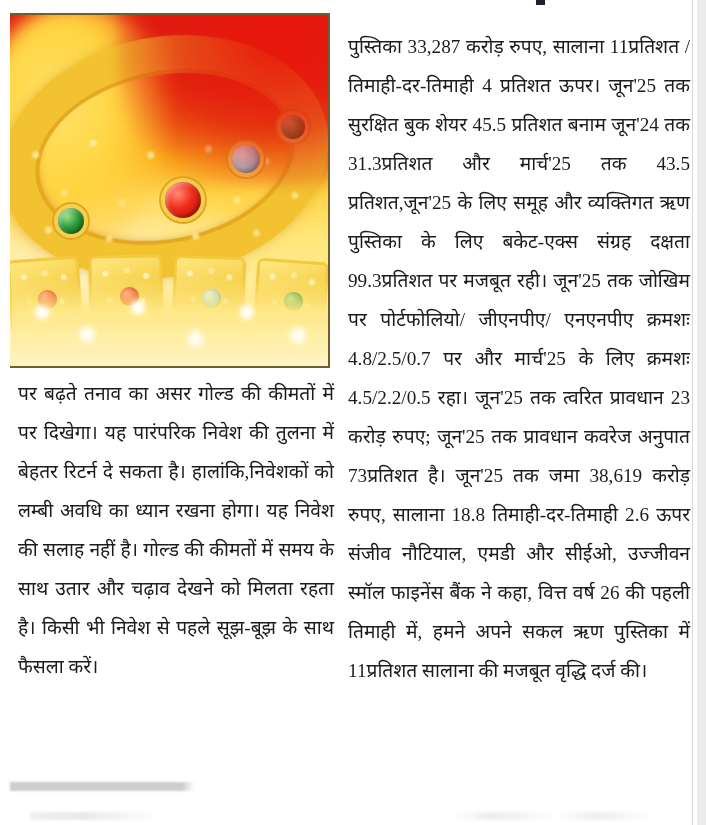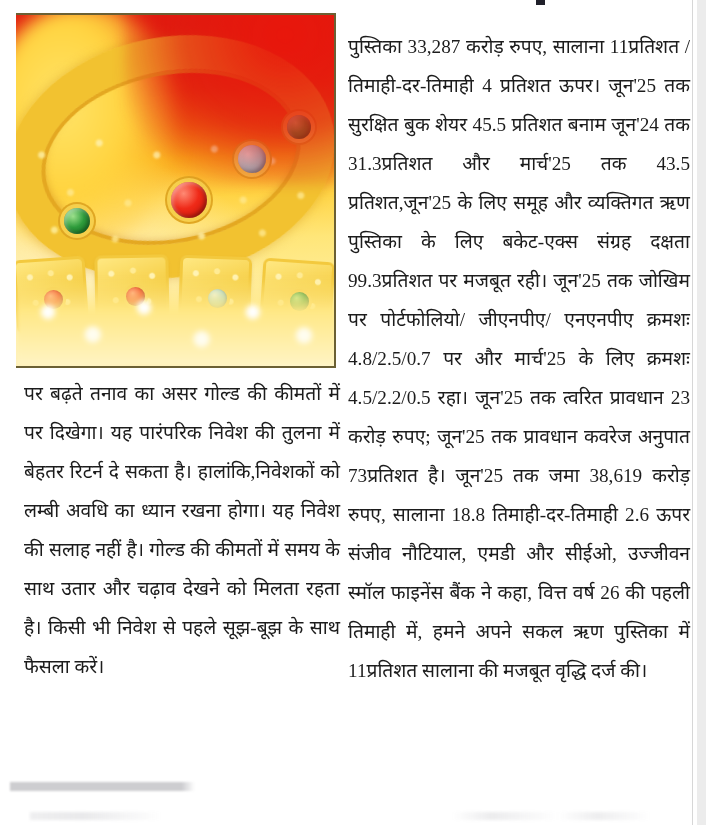--- a/index.html
+++ b/index.html
@@ -52,21 +52,21 @@
     background: #20202a;
   }
 
   
   .column {
     position: absolute;
     top: 0;
     box-sizing: border-box;
   }
   .column-left {
-    left: 16px;
+    left: 10px;
     width: 324px;
     height: 678px;
   }
   .column-right {
     left: 345px;
     width: 348px;
     height: 825px;
   }
 
   

